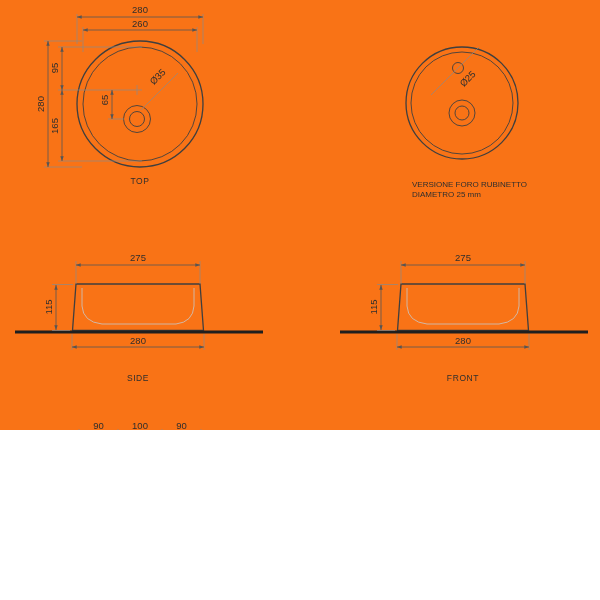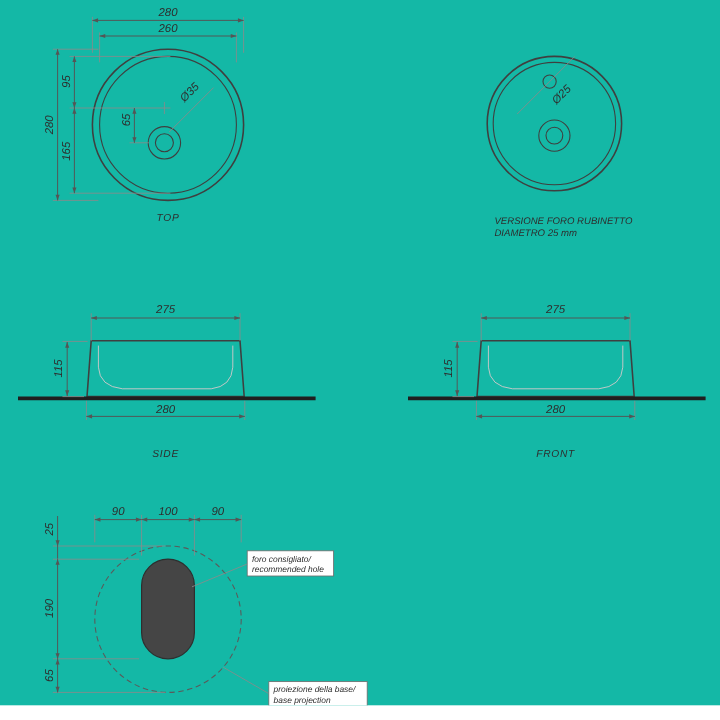--- a/index.html
+++ b/index.html
@@ -1,16 +1,16 @@
 <!DOCTYPE html>
 <html><head>
 <meta charset="utf-8">
 <style>
   html,body{margin:0;padding:0;background:#ffffff;}
-  .page{width:600px;height:588px;background:#14b8a6;overflow:hidden;font-style:italic;}
+  .page{width:600px;height:430px;background:#f97316;overflow:hidden;}
   svg{display:block;}
   text{font-family:"Liberation Sans",sans-serif;fill:#2e2e2e;}
   .num{font-size:9.5px;text-anchor:middle;}
   .lbl{font-size:8.5px;text-anchor:middle;letter-spacing:.6px;}
   .cap{font-size:8px;text-anchor:start;}
   .note{font-size:7px;text-anchor:start;}
   .outline{fill:none;stroke:#3f3f3f;stroke-width:1.3;}
   .thin{fill:none;stroke:#3f3f3f;stroke-width:.9;}
   .dim{stroke:#555;stroke-width:.8;marker-start:url(#as);marker-end:url(#ae);}
   .dimE{stroke:#555;stroke-width:.8;marker-end:url(#ae);}

